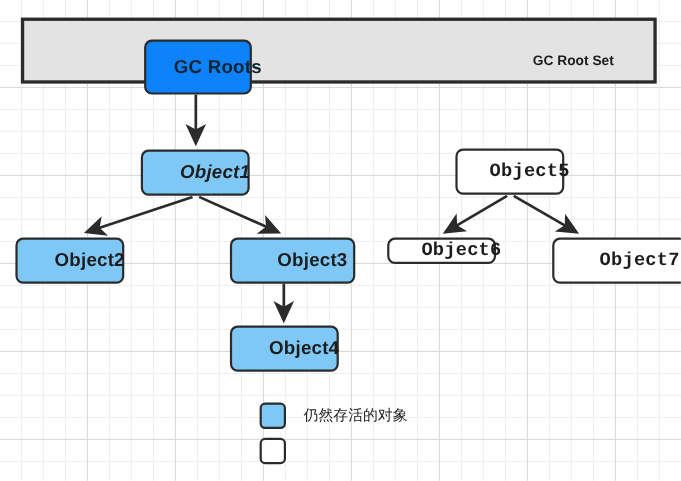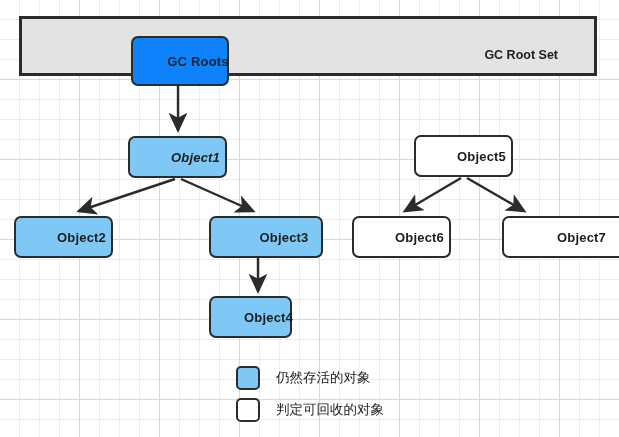--- a/index.html
+++ b/index.html
@@ -31,36 +31,37 @@
     pointer-events: none;
   }
   .node {
     position: absolute;
     box-sizing: border-box;
     display: flex;
     align-items: center;
     justify-content: center;
     border: 2px solid #2b2b2b;
     border-radius: 7px;
-    font-size: 13px;
+    font-size: 17px;
     font-weight: bold;
     color: #1d1d1d;
     letter-spacing: 0.2px;
     white-space: nowrap;
     padding-left: 36px;
   }
   .node-alive {
     background: #7fc7f5;
   }
   .node-root {
     background: #0d82fa;
     color: #0d2430;
   }
   .node-dead {
     background: #ffffff;
+    font-family: Liberation Mono, monospace;
   }
   .root-set {
     position: absolute;
     left: 19px;
     top: 16px;
     width: 578px;
     height: 60px;
     box-sizing: border-box;
     background: #e3e3e3;
     border: 3px solid #2b2b2b;
@@ -140,40 +141,39 @@
   </div>
 
   <div class="node node-alive" style="left:14px; top:216px; width:99px; height:42px;">
     <span>Object2</span>
   </div>
 
   <div class="node node-alive" style="left:209px; top:216px; width:114px; height:42px;">
     <span>Object3</span>
   </div>
 
-  <div class="node node-alive" style="left:209px; top:296px; width:83px; height:42px;">
+  <div class="node node-alive" style="left:209px; top:296px; width:99px; height:42px;">
     <span>Object4</span>
   </div>
 
   <div class="node node-dead" style="left:414px; top:135px; width:99px; height:42px;">
     <span>Object5</span>
   </div>
 
-  <div class="node node-dead" style="left:352px; top:216px; width:99px; height:42px;">
+  <div class="node node-dead" style="left:352px; top:216px; width:99px; height:24px;">
     <span>Object6</span>
   </div>
 
   <div class="node node-dead" style="left:478px; top:216px; width:123px; height:42px;margin-left:24px;">
     <span>Object7</span>
   </div>
 
   <div class="legend">
     <div class="legend-row">
       <span class="legend-swatch alive"></span>
       <span class="legend-text">仍然存活的对象</span>
     </div>
     <div class="legend-row">
       <span class="legend-swatch dead"></span>
-      <span class="legend-text">判定可回收的对象</span>
     </div>
   </div>
 
 </div>
 
 </body></html>

